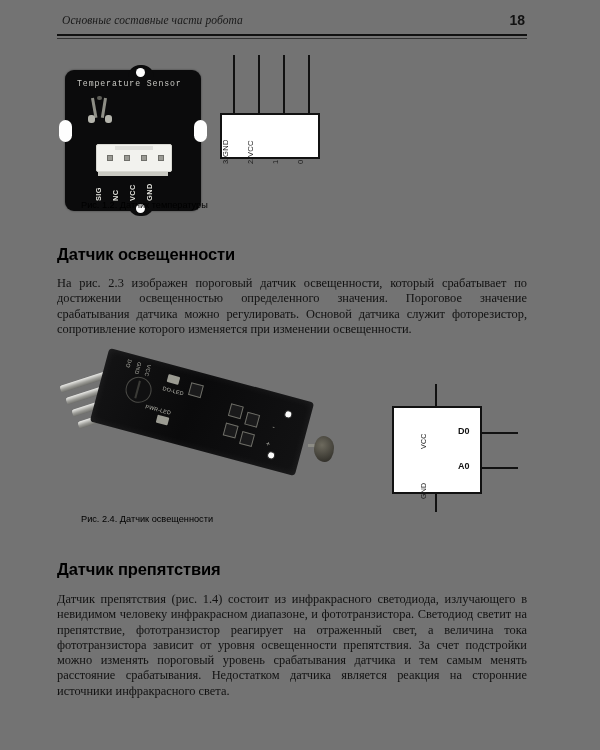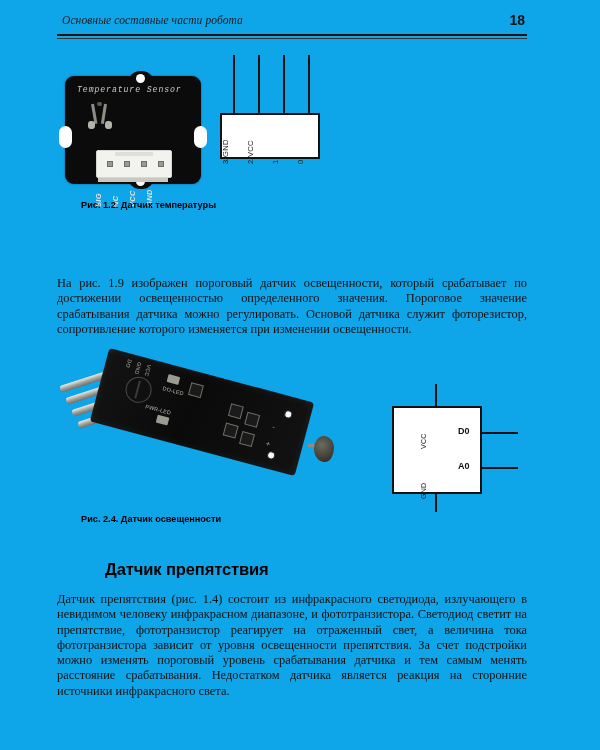--- a/index.html
+++ b/index.html
@@ -11,21 +11,21 @@
     width: 600px;
     height: 750px;
     position: relative;
     overflow: hidden;
     font-family: "Liberation Serif", serif;
     color: #111111;
   }
   .page {
     position: absolute;
     inset: 0;
-    background: #0ea5e9;
+    background: #737373;
   }
 
   
   .header {
     position: absolute;
     left: 57px;
     top: 14px;
     width: 470px;
     height: 24px;
   }
@@ -80,45 +80,44 @@
     font-size: 12.4px;
     line-height: 15.3px;
     text-align: justify;
     color: #111;
     text-indent: 0;
     hyphens: manual;
   }
   .fig-caption {
     position: absolute;
     font-family: "Liberation Sans", sans-serif;
-    font-weight: bold;
+    font-weight: normal;
     font-size: 9.2px;
     color: #000;
     white-space: nowrap;
     padding-left: 24px;
   }
 
   
   .fig12 {
     position: absolute;
     left: 57px;
     top: 52px;
     width: 152px;
     height: 135px;
   }
   .pcb-temp {
     position: absolute;
     left: 8px;
-    top: 24px;
+    top: 18px;
     width: 136px;
-    height: 108px;
+    height: 141px;
     background: #0b0b0c;
     border-radius: 9px;
     box-shadow: 0 0 2px rgba(0,0,0,.5);
-    font-style: italic;
   }
   
   .pcb-temp .notch {
     position: absolute;
     width: 13px;
     height: 22px;
     background: #fefefe;
     border-radius: 7px;
   }
   .pcb-temp .notch.left  { left: -6px;  top: 50px; }
@@ -486,22 +485,23 @@
     <div class="lead" style="left:88px"></div>
     <div class="box"></div>
     <div class="pinname" style="left:10px; top:100px;">3/GND</div>
     <div class="pinname" style="left:35px; top:100px;">2/VCC</div>
     <div class="pinname" style="left:60px; top:100px;">1</div>
     <div class="pinname" style="left:85px; top:100px;">0</div>
   </div>
 
   <div class="fig-caption" style="left:57px; top:200px;">Рис. 1.2. Датчик температуры</div>
 
-
-  <div class="body-par" style="left:57px; top:276px; width:470px;">На рис. 1.9 изображен пороговый датчик освещенности, который срабатывает по достижении освещенностью определенного значения. Пороговое значение срабатывания датчика можно регулировать. Основой датчика служит фоторезистор, сопротивление которого изменяется при изменении освещенности.</div>
+  <div class="section-heading" style="left:57px; top:245px;">Датчик освещенности</div>
+
+  <div class="body-par" style="left:57px; top:276px; width:470px;">На рис. 2.3 изображен пороговый датчик освещенности, который срабатывает по достижении освещенностью определенного значения. Пороговое значение срабатывания датчика можно регулировать. Основой датчика служит фоторезистор, сопротивление которого изменяется при изменении освещенности.</div>
 
   <div class="fig13">
     <div class="b-pinhdr" style="left:-4px;  top:12px; transform: rotate(-18deg);"></div>
     <div class="b-pinhdr" style="left:2px;   top:24px; transform: rotate(-18deg);"></div>
     <div class="b-pinhdr" style="left:8px;   top:36px; transform: rotate(-18deg);"></div>
     <div class="b-pinhdr" style="left:14px;  top:48px; transform: rotate(-18deg);"></div>
 
     <div class="board-tilt">
       <div class="b-pot"></div>
       <div class="b-led" style="left:64px; top:10px;"></div>
@@ -536,17 +536,17 @@
     <div class="lead-h" style="left:98px; top:48px;"></div>
     <div class="lead-h" style="left:98px; top:83px;"></div>
     <div class="lbl-rot" style="left:45px; top:58px;">VCC</div>
     <div class="lbl-rot" style="left:45px; top:108px;">GND</div>
     <div class="lbl-io" style="left:76px; top:42px;">D0</div>
     <div class="lbl-io" style="left:76px; top:77px;">A0</div>
   </div>
 
   <div class="fig-caption" style="left:57px; top:514px;">Рис. 2.4. Датчик освещенности</div>
 
-  <div class="section-heading" style="left:57px; top:560px;margin-left:48px;">Датчик препятствия</div>
+  <div class="section-heading" style="left:57px; top:560px;">Датчик препятствия</div>
 
   <div class="body-par" style="left:57px; top:592px; width:470px;">Датчик препятствия (рис. 1.4) состоит из инфракрасного светодиода, излучающего в невидимом человеку инфракрасном диапазоне, и фототранзистора. Светодиод светит на препятствие, фототранзистор реагирует на отраженный свет, а величина тока фототранзистора зависит от уровня освещенности препятствия. За счет подстройки можно изменять пороговый уровень срабатывания датчика и тем самым менять расстояние срабатывания. Недостатком датчика является реакция на сторонние источники инфракрасного света.</div>
 
 </div>
 
 </body></html>

